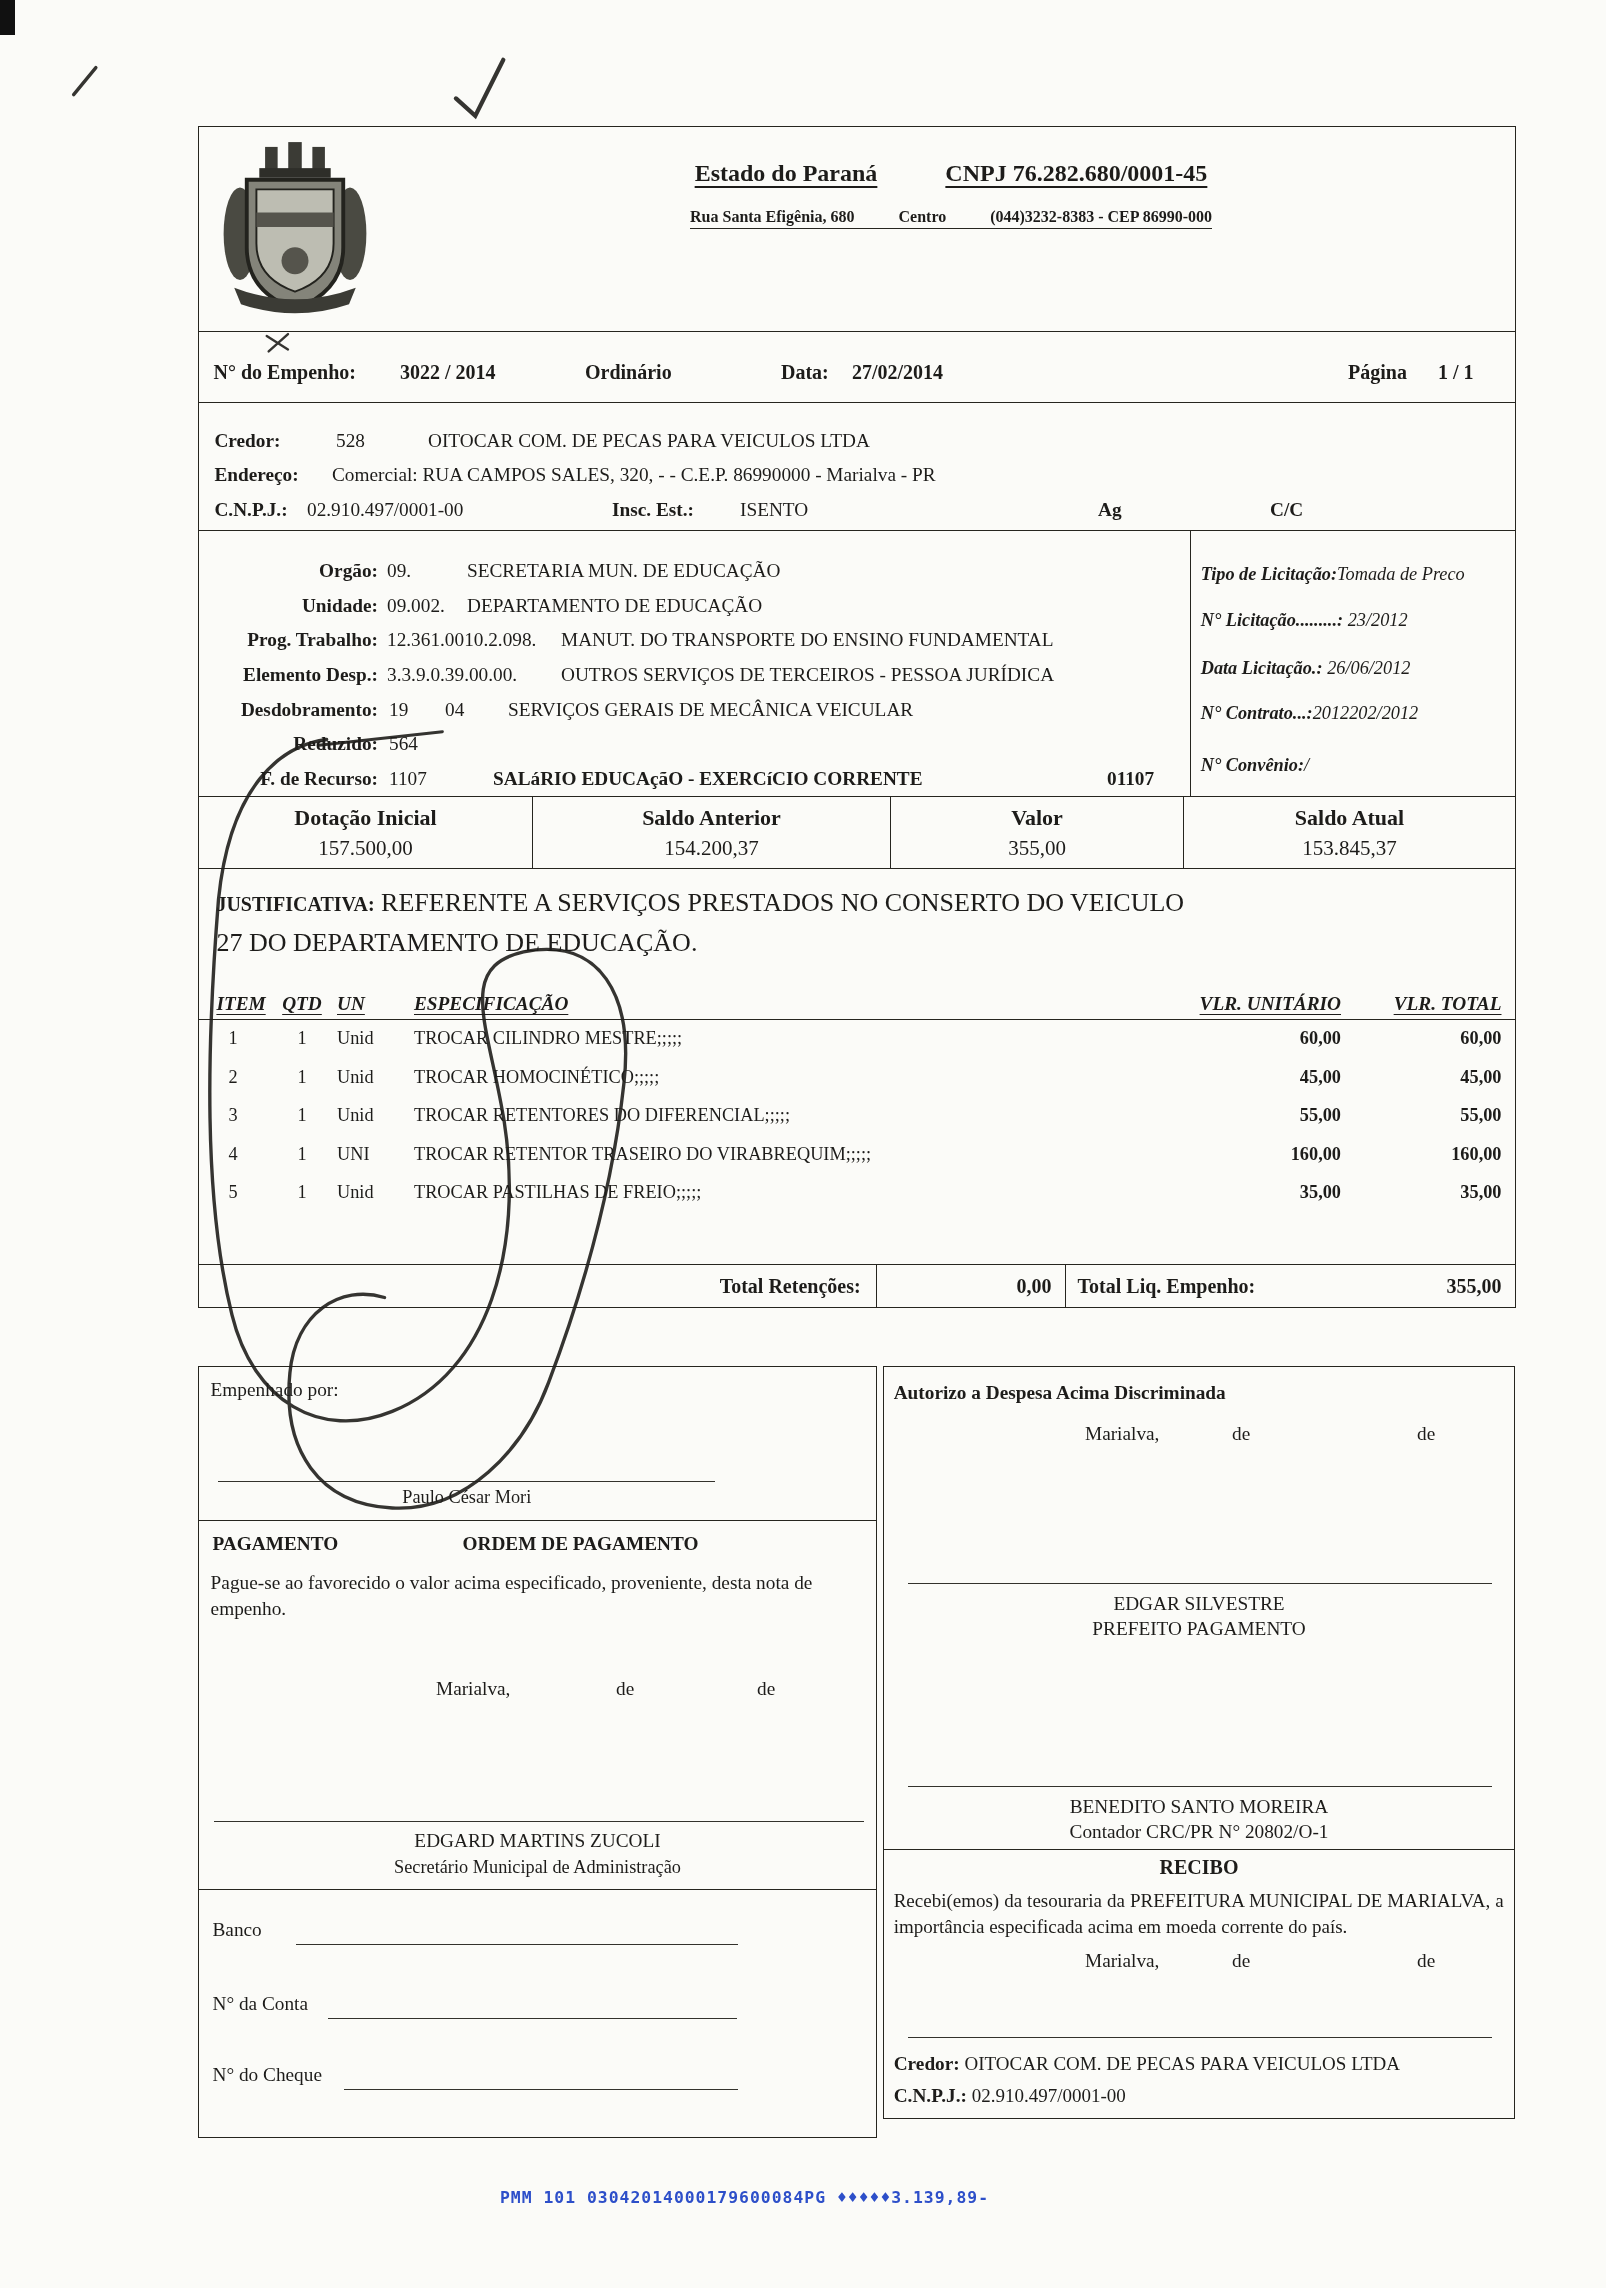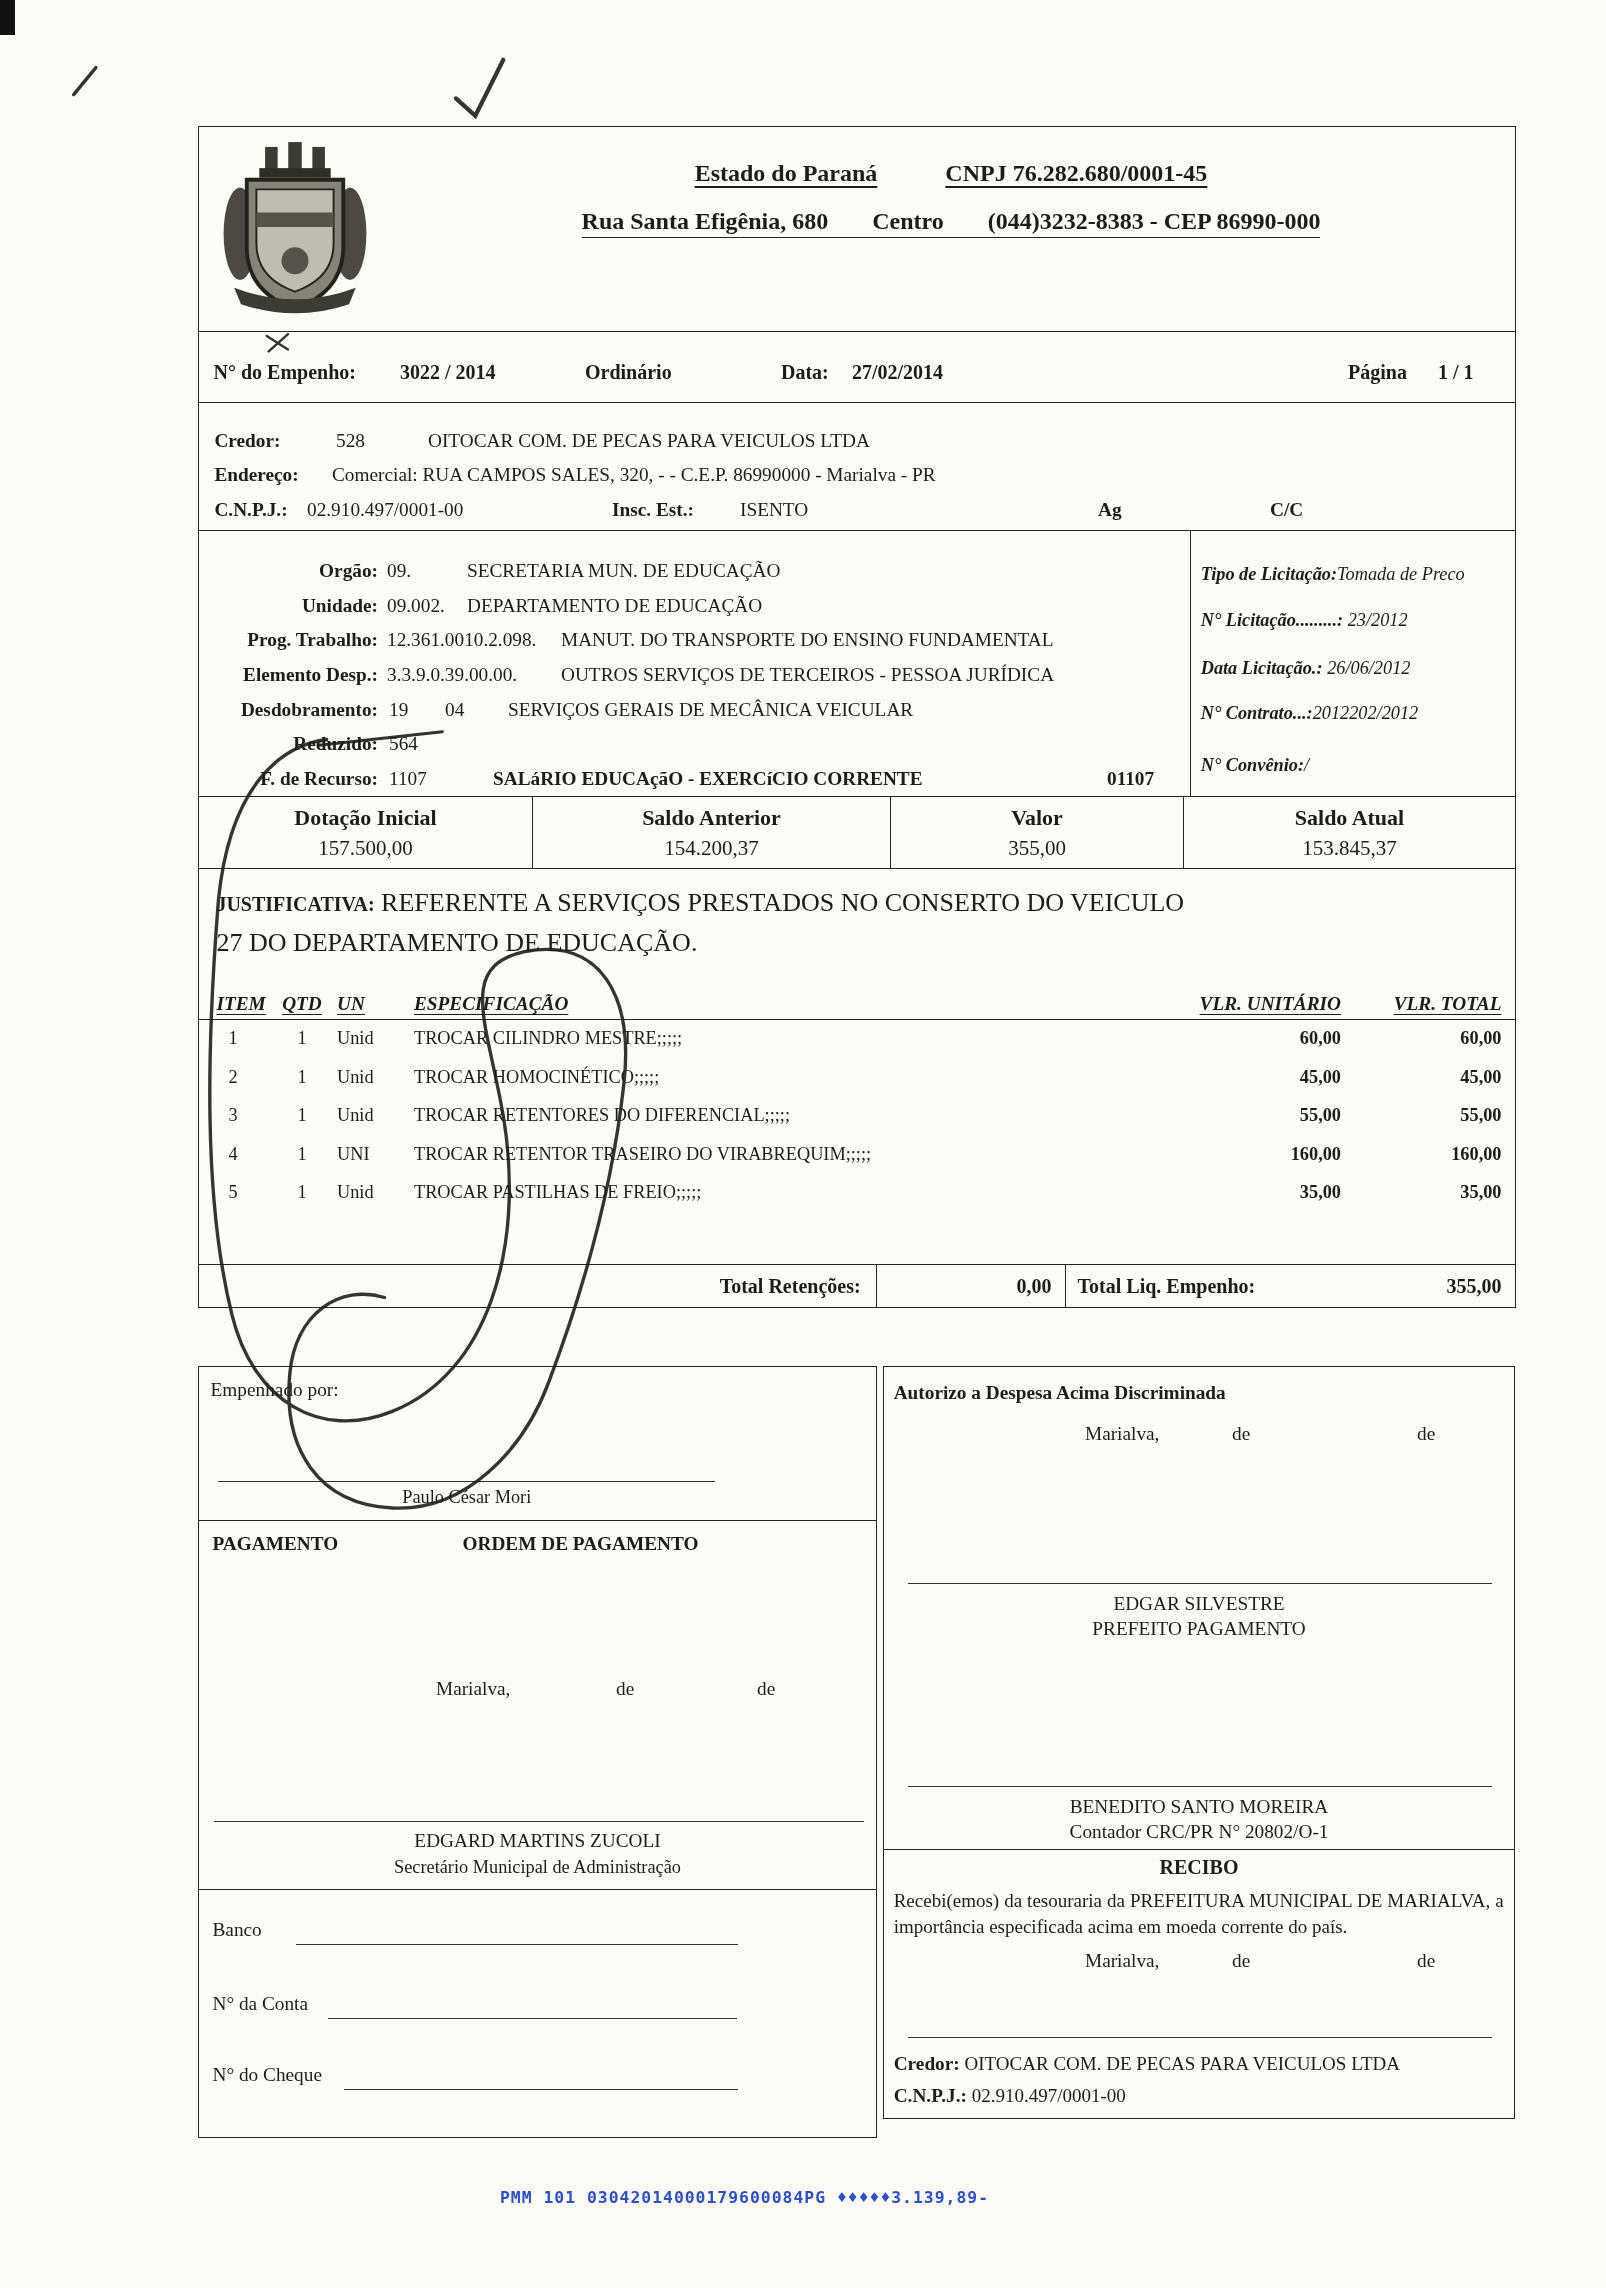--- a/index.html
+++ b/index.html
@@ -16,21 +16,21 @@
 
   
   .doc { position:absolute; left:198px; top:126px; width:1318px; border:1.9px solid #26251f; background:transparent; }
 
   .header-sec { position:relative; height:205px; border-bottom:1.9px solid #26251f; }
   .logo { position:absolute; left:13.5px; top:9.7px; width:164px; height:179px; }
   .h-text { margin-left:188px; text-align:center; padding-top:17.4px; }
   .h-title { font-size:35px; font-weight:bold; text-decoration:underline; text-underline-offset:4.8px; letter-spacing:0.5px; }
   .h-line2 { margin-top:15.4px; display:flex; justify-content:center; gap:68px; font-size:24px; font-weight:bold; }
   .h-line2 span { text-decoration:underline; text-underline-offset:4.8px; }
-  .h-line3 { margin-top:21px; display:inline-flex; gap:44px; font-size:24px; font-weight:bold; border-bottom:1.9px solid #26251f; padding-bottom:1.9px; }
+  .h-line3 { margin-top:21px; display:inline-flex; gap:44px; font-size:16px; font-weight:bold; border-bottom:1.9px solid #26251f; padding-bottom:1.9px; }
 
   .banner { margin:0 7.7px; border:1.9px solid #26251f; border-top:none; height:48px; line-height:46px;
             text-align:center; font-size:30px; font-weight:bold; word-spacing:17.4px; letter-spacing:1px; }
 
   .empenho-sec { position:relative; height:71px; border-bottom:1.9px solid #26251f; font-size:20px; font-weight:bold; }
   .empenho-sec span { position:absolute; top:29px; white-space:nowrap; }
 
   .credor-sec { position:relative; height:128px; border-bottom:1.9px solid #26251f; font-size:19.3px; }
   .credor-sec span { position:absolute; white-space:nowrap; }
   .b { font-weight:bold; }
@@ -290,20 +290,21 @@
     </div>
   </div>
 
   <div class="bl-box">
     <div style="left:11.6px; top:11.6px">Empenhado por:</div>
     <div class="sig-line" style="left:19.3px; top:114px; width:497px"></div>
     <div style="left:19.3px; top:120px; width:497px; text-align:center; font-size:18.3px">Paulo César Mori</div>
     <div class="hline" style="top:153px"></div>
     <div class="b" style="left:13.5px; top:166px">PAGAMENTO</div>
     <div class="b" style="left:222px; top:166px; width:319px; text-align:center">ORDEM DE PAGAMENTO</div>
+    <div class="para" style="left:11.6px; top:203px; width:657px">Pague-se ao favorecido o valor acima especificado, proveniente, desta nota de empenho.</div>
     <div style="left:237px; top:311px">Marialva,</div>
     <div style="left:417px; top:311px">de</div>
     <div style="left:558px; top:311px">de</div>
     <div class="sig-line" style="left:14.5px; top:454px; width:650px"></div>
     <div class="ctr" style="top:463px">EDGARD MARTINS ZUCOLI</div>
     <div class="ctr" style="top:490px; font-size:18.3px">Secretário Municipal de Administração</div>
     <div class="hline" style="top:522px"></div>
     <div style="left:13.5px; top:552px">Banco</div>
     <div class="u-line" style="left:97px; top:577px; width:442px"></div>
     <div style="left:13.5px; top:626px">N° da Conta</div>

